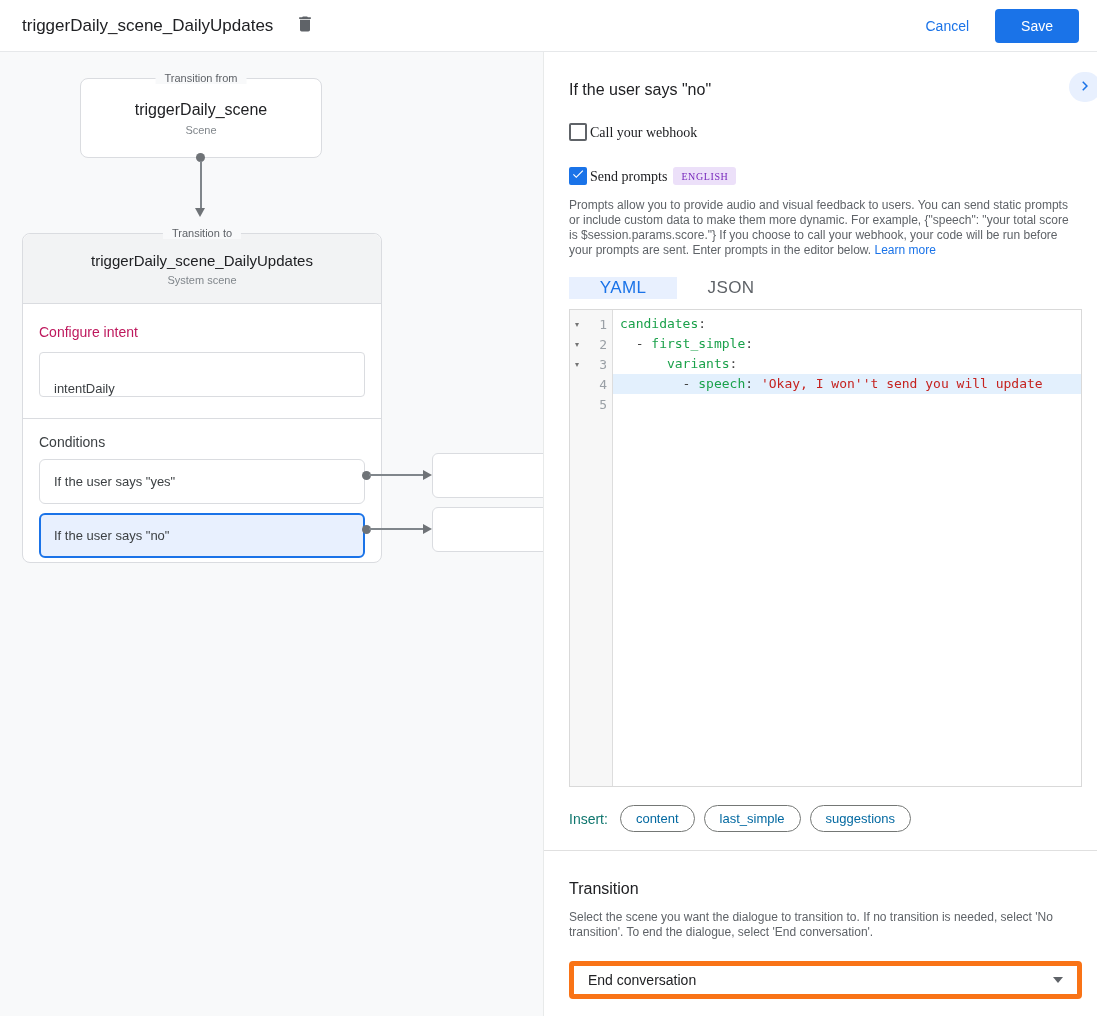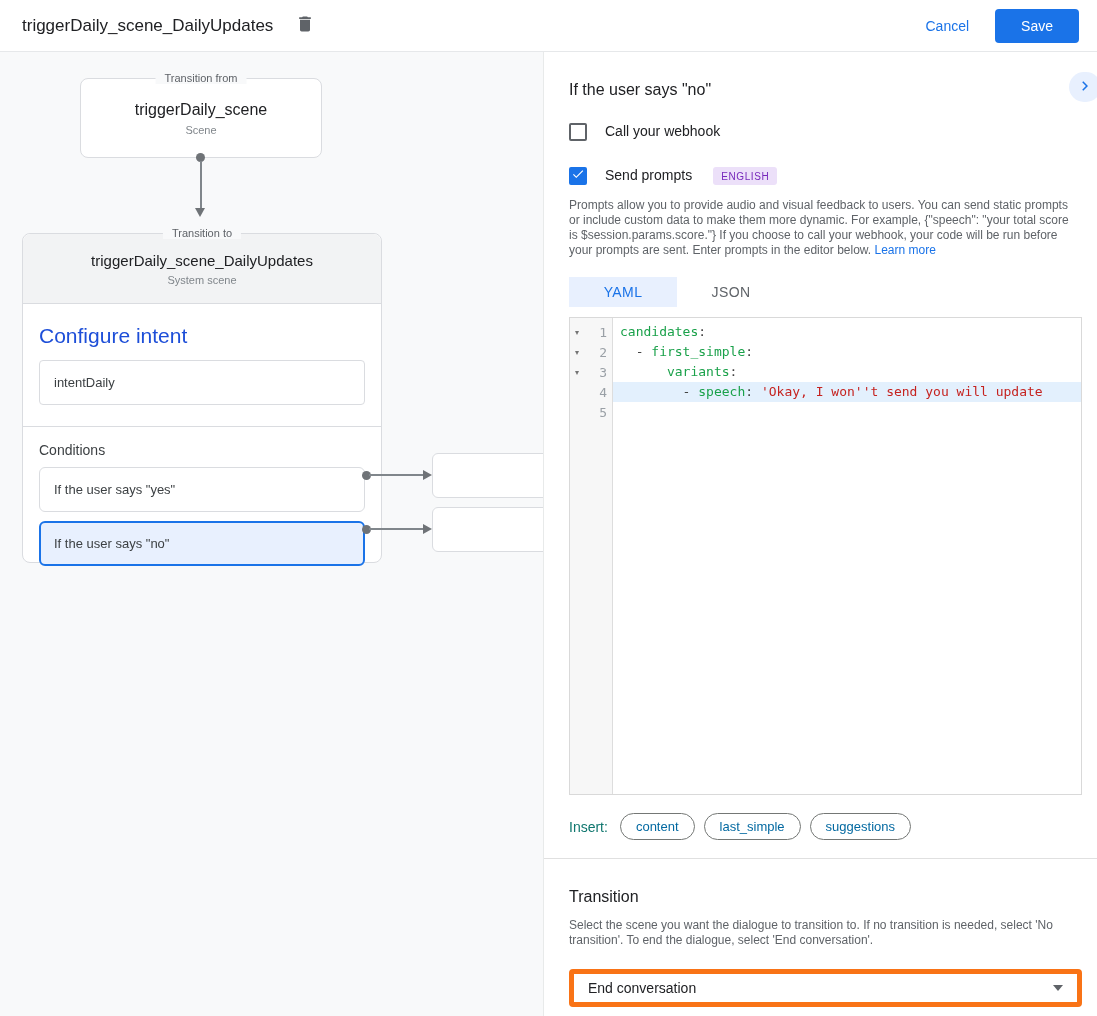--- a/index.html
+++ b/index.html
@@ -72,24 +72,24 @@
     background: #fff; border: 1px solid #dadce0; border-radius: 8px;
   }
   .to-card .legend { background: #f8f9fa; }
   .card-head {
     height: 70px; background: #f2f3f4; border-bottom: 1px solid #dadce0;
     border-radius: 8px 8px 0 0;
     display: flex; flex-direction: column; align-items: center; justify-content: center; gap: 5px;
   }
   .card-head .node-title { font-size: 15px; }
   .card-body { padding: 20px 16px 0 16px; }
-  .section-h { font-size: 21px; color: #1d4ed8; }
+  .section-h { font-size: 14px; color: #be185d; }
   .field {
     margin-top: 12px; height: 45px; border: 1px solid #dadce0; border-radius: 4px;
-    display: flex; align-items: center; padding: 0 14px; font-size: 13px; color: #3c4043;
+    display: flex; align-items: flex-end; padding: 0 14px; font-size: 13px; color: #3c4043;
     background: #fff;
   }
   .card-divider { border-top: 1px solid #dadce0; margin: 21px -16px 0 -16px; }
   .cond-head { margin-top: 15px; font-size: 14px; color: #3c4043; }
   .cond {
     margin-top: 9px; height: 45px; border: 1px solid #dadce0; border-radius: 6px;
     display: flex; align-items: center; padding: 0 14px; font-size: 13px; color: #3c4043;
     background: #fff; cursor: pointer;
   }
   .cond.selected {
@@ -104,40 +104,40 @@
   .panel {
     position: relative; flex: 1; background: #fff; border-left: 1px solid #e8eaea;
     padding: 28px 17px 0 25px; overflow: hidden;
   }
   .panel-heading { font-size: 16px; color: #202124; font-weight: 400; line-height: 20px; }
   .collapse-btn {
     position: absolute; top: 20px; left: 525px; width: 32px; height: 30px;
     background: #e8f0fe; border: none; border-radius: 15px; cursor: pointer;
     display: flex; align-items: center; justify-content: center;
   }
-  .check-row { display: flex; align-items: flex-start; gap: 18px; }
+  .check-row { display: flex; align-items: flex-end; gap: 3px; font-family: Liberation Serif, serif; }
   .row-webhook { margin-top: 23px; }
   .row-prompts { margin-top: 26px; }
   .checkbox {
     width: 18px; height: 18px; border: 2px solid #5f6368; border-radius: 2px;
     background: #fff; cursor: pointer; flex: none;
     display: flex; align-items: center; justify-content: center;
   }
   .checkbox.checked { background: #1a73e8; border-color: #1a73e8; }
   .check-label { font-size: 14px; font-weight: 500; color: #202124; }
   .lang-badge {
     margin-left: 3px; font-size: 10px; font-weight: 500; letter-spacing: 0.6px;
     color: #7627bb; background: #ece0f9; border-radius: 3px; padding: 4px 8px 3px;
   }
   .desc { margin-top: 13px; font-size: 12px; line-height: 15px; color: #5f6368; max-width: 513px; }
   .link { color: #1a73e8; text-decoration: none; cursor: pointer; }
   .tabs { margin-top: 19px; display: flex; }
   .tab {
-    width: 108px; height: 30px; display: flex; align-items: center; justify-content: center;
-    font-size: 14px; font-weight: 500; letter-spacing: 0.4px; color: #5f6368; cursor: pointer;
+    width: 108px; height: 22px; display: flex; align-items: center; justify-content: center;
+    font-size: 17px; font-weight: 500; letter-spacing: 0.4px; color: #5f6368; cursor: pointer;
     background: none; border: none; font-family: "Liberation Sans", sans-serif;
   }
   .tab.active { background: #e8f0fe; color: #1a73e8; }
   
   .editor {
     margin-top: 10px; width: 513px; height: 478px;
     border: 1px solid #d9d9d9; display: flex; background: #fff; overflow: hidden;
   }
   .gutter {
     width: 43px; flex: none; background: #f7f7f7; border-right: 1px solid #ddd;

